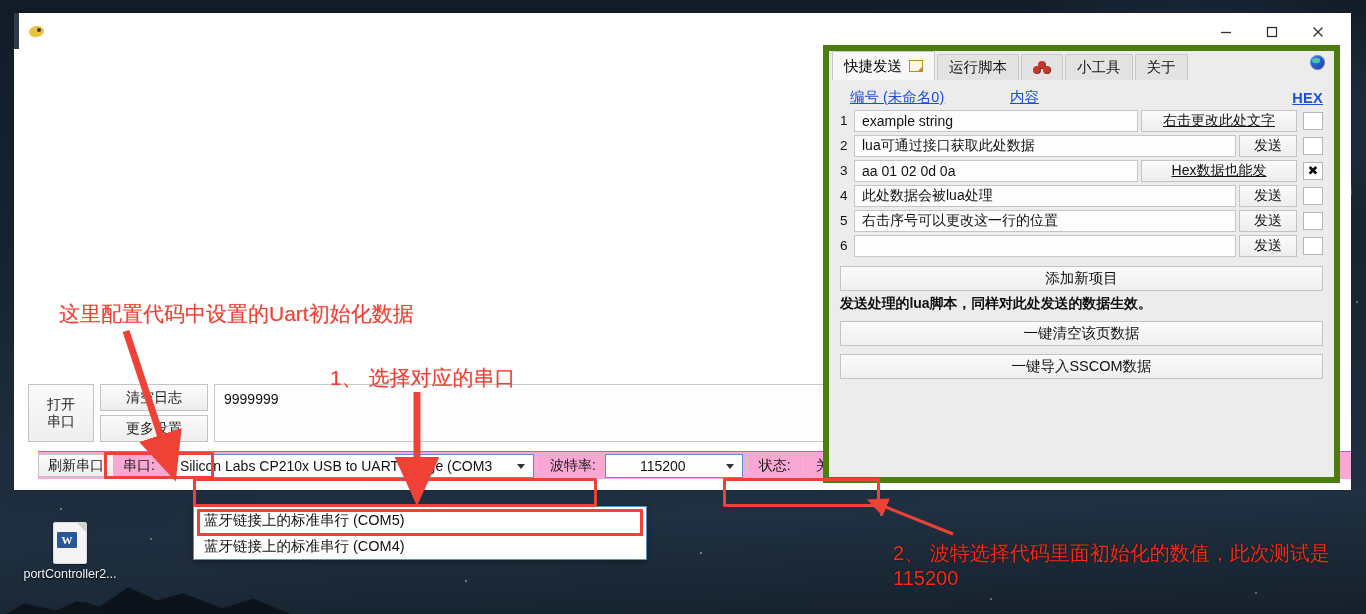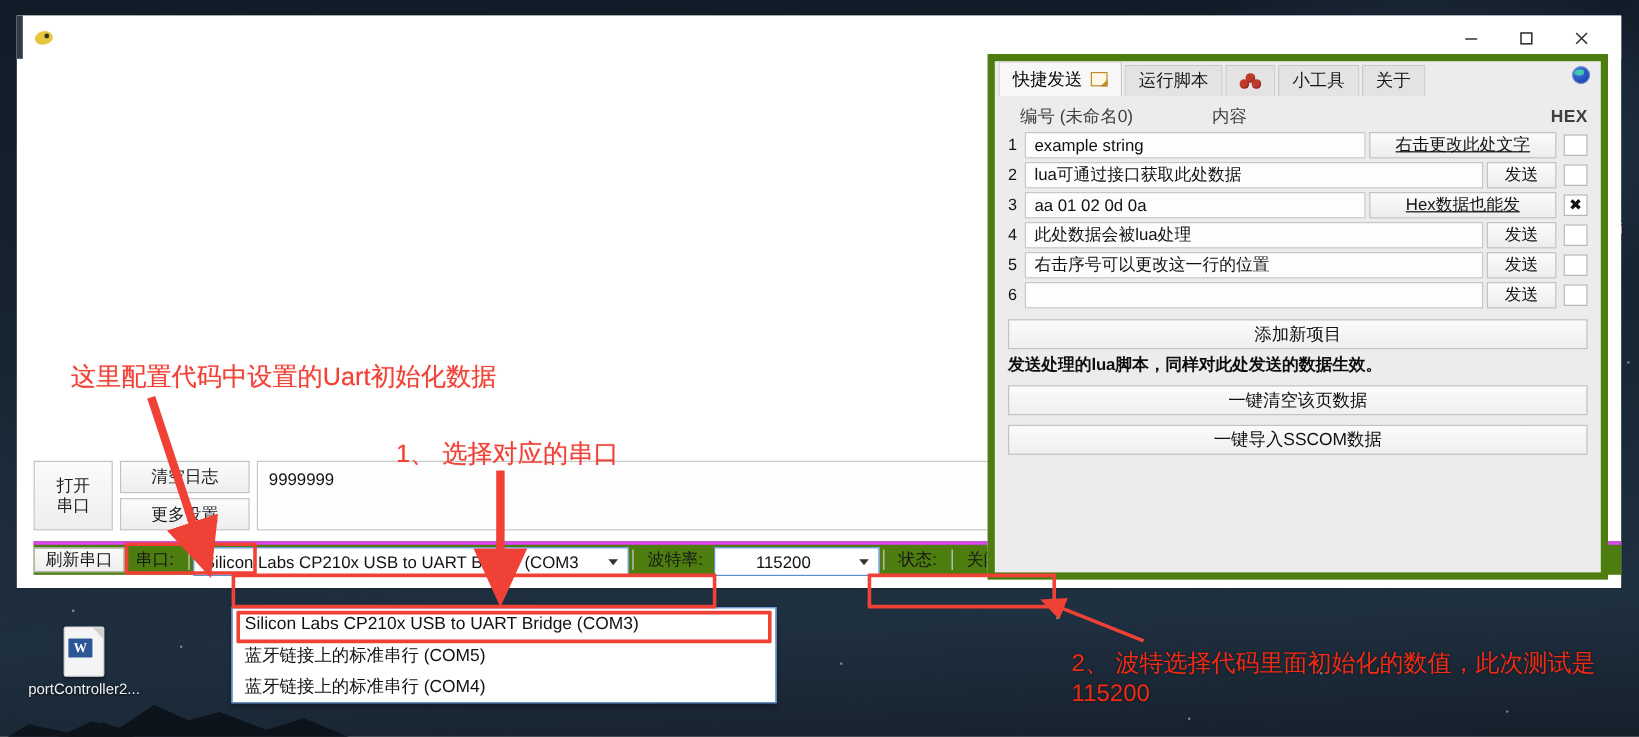--- a/index.html
+++ b/index.html
@@ -121,23 +121,23 @@
   .btn-more { height: 27px; margin-top: 4px; }
   .log-input {
     flex: 1; margin-left: 6px;
     background:#fdfdfd; border:1px solid #c8c8c8;
     font-size: 14px; color:#111; padding: 6px 9px;
   }
   .btn-send-big { width: 66px; margin-left: 8px; }
 
   
   .status-row {
-    position:absolute; left: 14px; right: 0px; bottom: 11px;
+    position:absolute; left: 24px; right: 0px; bottom: 11px;
     height: 28px; display:flex; align-items:stretch;
-    background:#4d7c0f; border-top:3px solid #d946ef;
+    background:#f9a8d4; border-top:1px solid #d946ef;
     font-size: 14px; color:#161616;
   }
   .sr-cell { display:flex; align-items:center; padding: 0 9px; white-space:nowrap; }
   .sr-btn {
     background: linear-gradient(#fbfbfb,#ededed); border:1px solid #c3c3c3;
     margin: 2px 0; border-radius: 1px;
   }
   .sr-sep { width:1px; background:#cfcfcf; margin: 4px 3px; }
   .combo {
     position: relative; display:flex; align-items:center;
@@ -203,21 +203,21 @@
     box-shadow: inset 0 0 0 1px rgba(255,255,255,.3);
   }
   .globe-icon:after {
     content:""; position:absolute; left:2px; top:3px; width:8px; height:5px;
     background:#44d0a8; border-radius: 60% 40% 50% 50%; opacity:.9;
   }
 
   .panel-body { padding: 6px 11px 0 11px; }
   .col-head {
     display:flex; align-items:center; height: 23px;
-    font-size: 14.5px; color:#404040; font-weight: 400;
+    font-size: 14.5px; color:#1d4ed8; font-weight: 400; text-decoration: underline;
   }
   .ch-no { width: 170px; padding-left: 10px; }
   .ch-content { flex: 1; }
   .ch-hex { width: 34px; text-align:right; font-weight: 700; letter-spacing:.3px; }
 
   .row {
     display:flex; align-items:center; height: 23px; margin-bottom: 2px;
   }
   .row-idx { width: 14px; font-size: 13.5px; color:#111; text-align:left; }
   .row-input {
@@ -462,21 +462,20 @@
 
     <div class="panel-note">发送处理的lua脚本，同样对此处发送的数据生效。</div>
 
 
     <div class="full-btn">一键清空该页数据</div>
     <div class="full-btn">一键导入SSCOM数据</div>
   </div>
 </div>
 
 <div class="dropdown">
-  <div class="dd-item">Silicon Labs CP210x USB to UART Bridge (COM3)</div>
   <div class="dd-item">蓝牙链接上的标准串行 (COM5)</div>
   <div class="dd-item">蓝牙链接上的标准串行 (COM4)</div>
 </div>
 
 <div class="hl-box hl-more"></div>
 <div class="hl-box hl-port"></div>
 <div class="hl-box hl-baud"></div>
 <div class="hl-box hl-dd"></div>
 
 <svg class="arrow-svg" width="1366" height="614" viewBox="0 0 1366 614">

